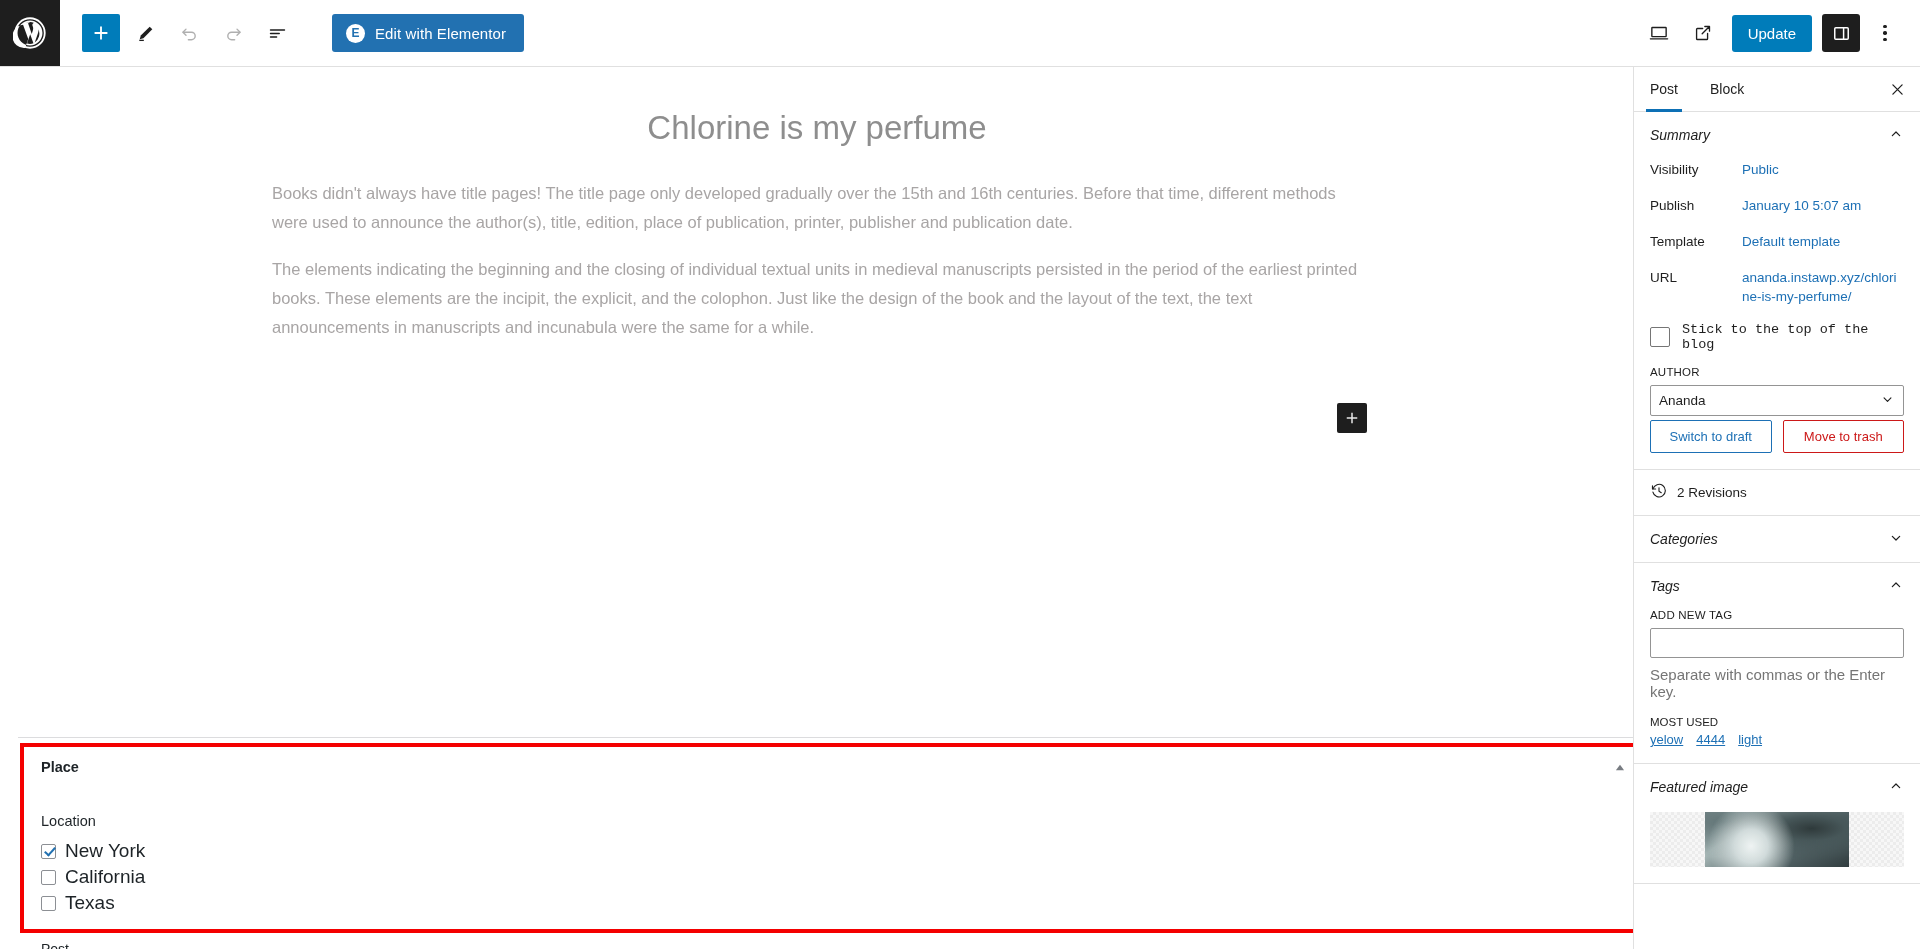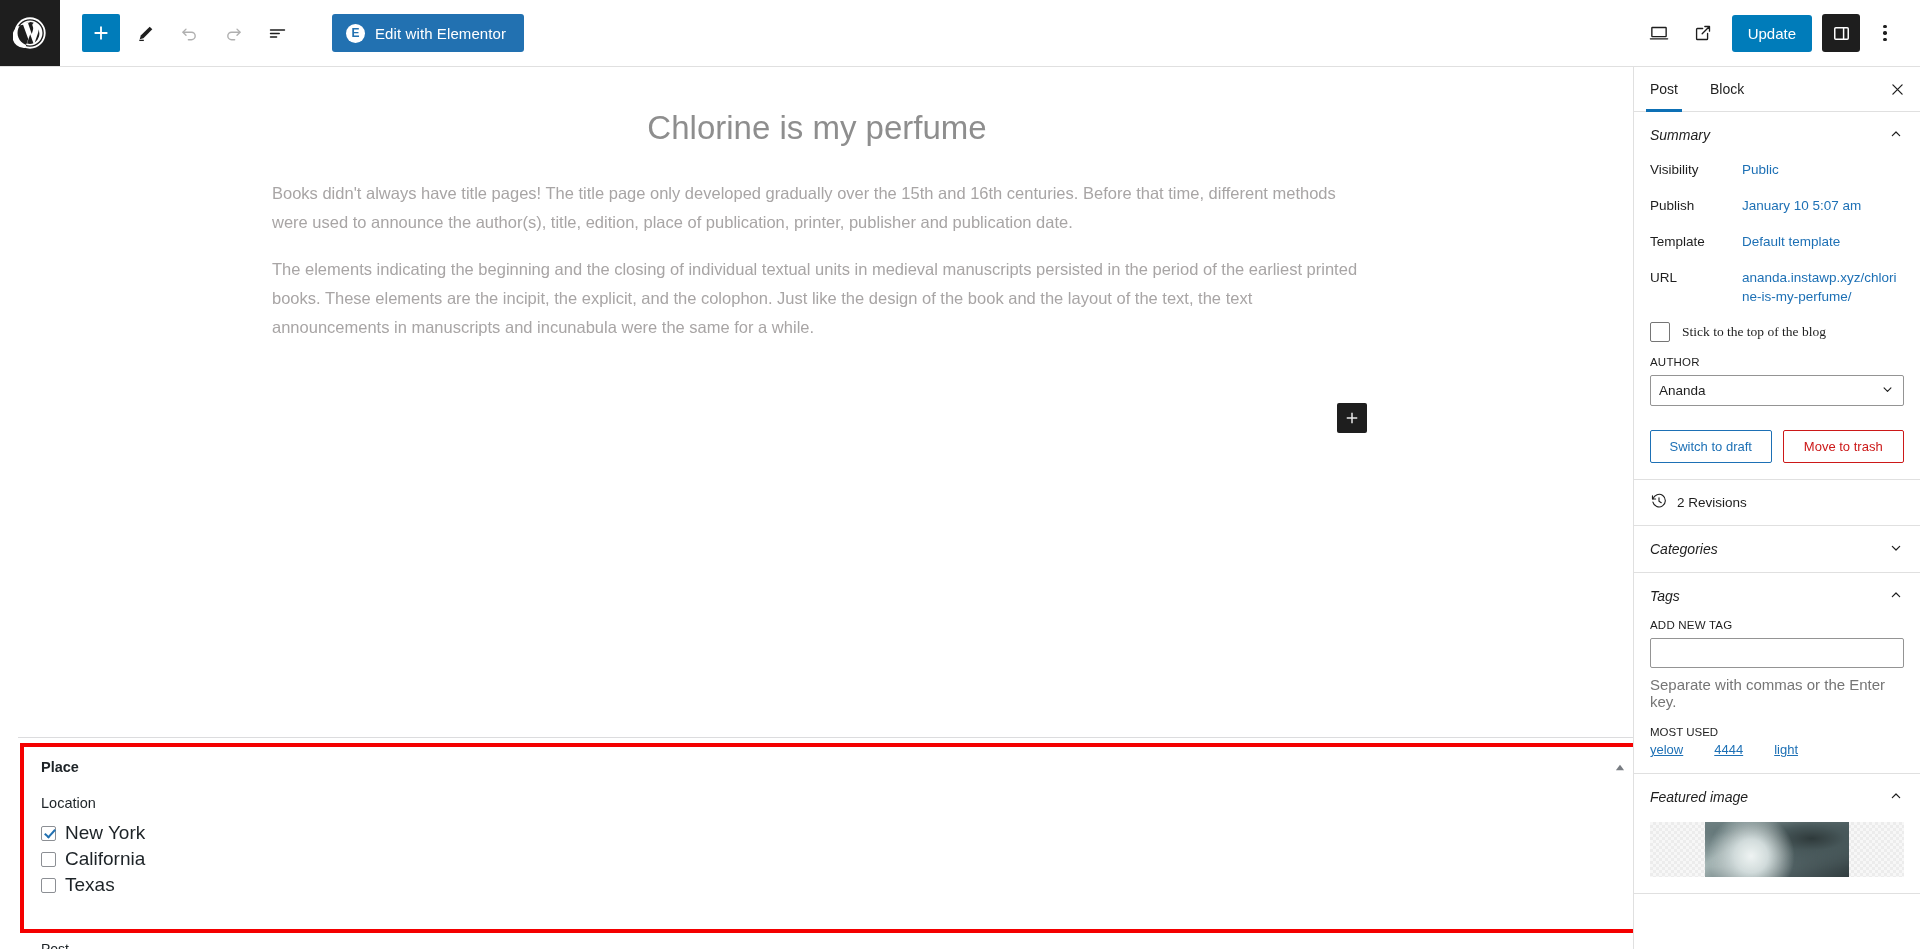--- a/index.html
+++ b/index.html
@@ -146,20 +146,21 @@
   }
   .mb-toggle {
     margin-left: auto; width: 22px; height: 22px;
     display: flex; align-items: center; justify-content: center;
     background: transparent; border: none; cursor: pointer;
   }
   .mb-body { padding: 8px 17px 0 17px; }
   .mb-body .loc-label {
     font-size: 14.5px; color: #1d2327; margin-bottom: 12px;
     font-family: "Liberation Sans", sans-serif;
+    margin-top: 18px;
   }
   .chk-row {
     display: flex; align-items: center; gap: 9px;
     height: 20px; margin-bottom: 6px;
   }
   .chk {
     width: 15px; height: 15px; border: 1px solid #8c8f94;
     border-radius: 2px; background: #fff; flex: none;
     position: relative; cursor: pointer;
   }
@@ -241,42 +242,42 @@
   .sticky-row {
     display: flex; align-items: center; gap: 12px;
     margin: 10px 0 14px 0;
   }
   .sticky-box {
     width: 20px; height: 20px; border: 1px solid #757575;
     border-radius: 2px; background: #fff; cursor: pointer; flex: none;
   }
   .sticky-row span {
     font-size: 13.5px; color: #1e1e1e;
-    font-family: Liberation Serif, serif;
+    font-family: Liberation Mono, monospace;
   }
 
   .field-label {
     font-size: 11.5px; font-weight: 400; color: #1e1e1e;
     text-transform: uppercase; letter-spacing: .2px;
     margin-bottom: 7px;
     font-family: "Liberation Sans", sans-serif;
   }
   .select-box {
     width: 100%; height: 31px;
     border: 1px solid #949494; border-radius: 2px;
     background: #fff; display: flex; align-items: center;
     padding: 0 8px; position: relative; cursor: pointer;
   }
   .select-box span {
     font-size: 13.5px; color: #1e1e1e;
     font-family: "Liberation Sans", sans-serif;
   }
   .select-box .chev { margin-left: auto; }
 
-  .btn-row { display: flex; gap: 11px; margin-top: 24px; }
+  .btn-row { display: flex; gap: 11px; margin-top: 4px; }
   .ghost-btn {
     flex: 1; height: 33px; border-radius: 2px;
     background: #fff; font-size: 13px; cursor: pointer;
     font-family: "Liberation Sans", sans-serif;
   }
   .ghost-btn.blue { border: 1px solid #1d70b5; color: #1d70b5; }
   .ghost-btn.red  { border: 1px solid #cc1818; color: #cc1818; }
 
   .revisions {
     height: 46px; display: flex; align-items: center; gap: 9px;
@@ -296,21 +297,21 @@
   }
   .helper {
     font-size: 15px; color: #757575; margin-top: 8px;
     font-family: "Liberation Sans", sans-serif;
   }
   .most-used-label {
     font-size: 11.5px; color: #1e1e1e; text-transform: uppercase;
     margin-top: 16px; margin-bottom: 4px;
     font-family: "Liberation Sans", sans-serif;
   }
-  .tag-links { display: flex; gap: 31px; }
+  .tag-links { display: flex; gap: 13px; }
   .tag-links a {
     font-size: 13px; color: #1d70b5; text-decoration: underline;
     cursor: pointer;
     font-family: "Liberation Sans", sans-serif;
   }
 
   .featured-thumb {
     width: 100%; height: 55px; margin-top: 2px;
     background:
       repeating-conic-gradient(#ececec 0% 25%, #f7f7f7 0% 50%) 0 0 / 6px 6px;

